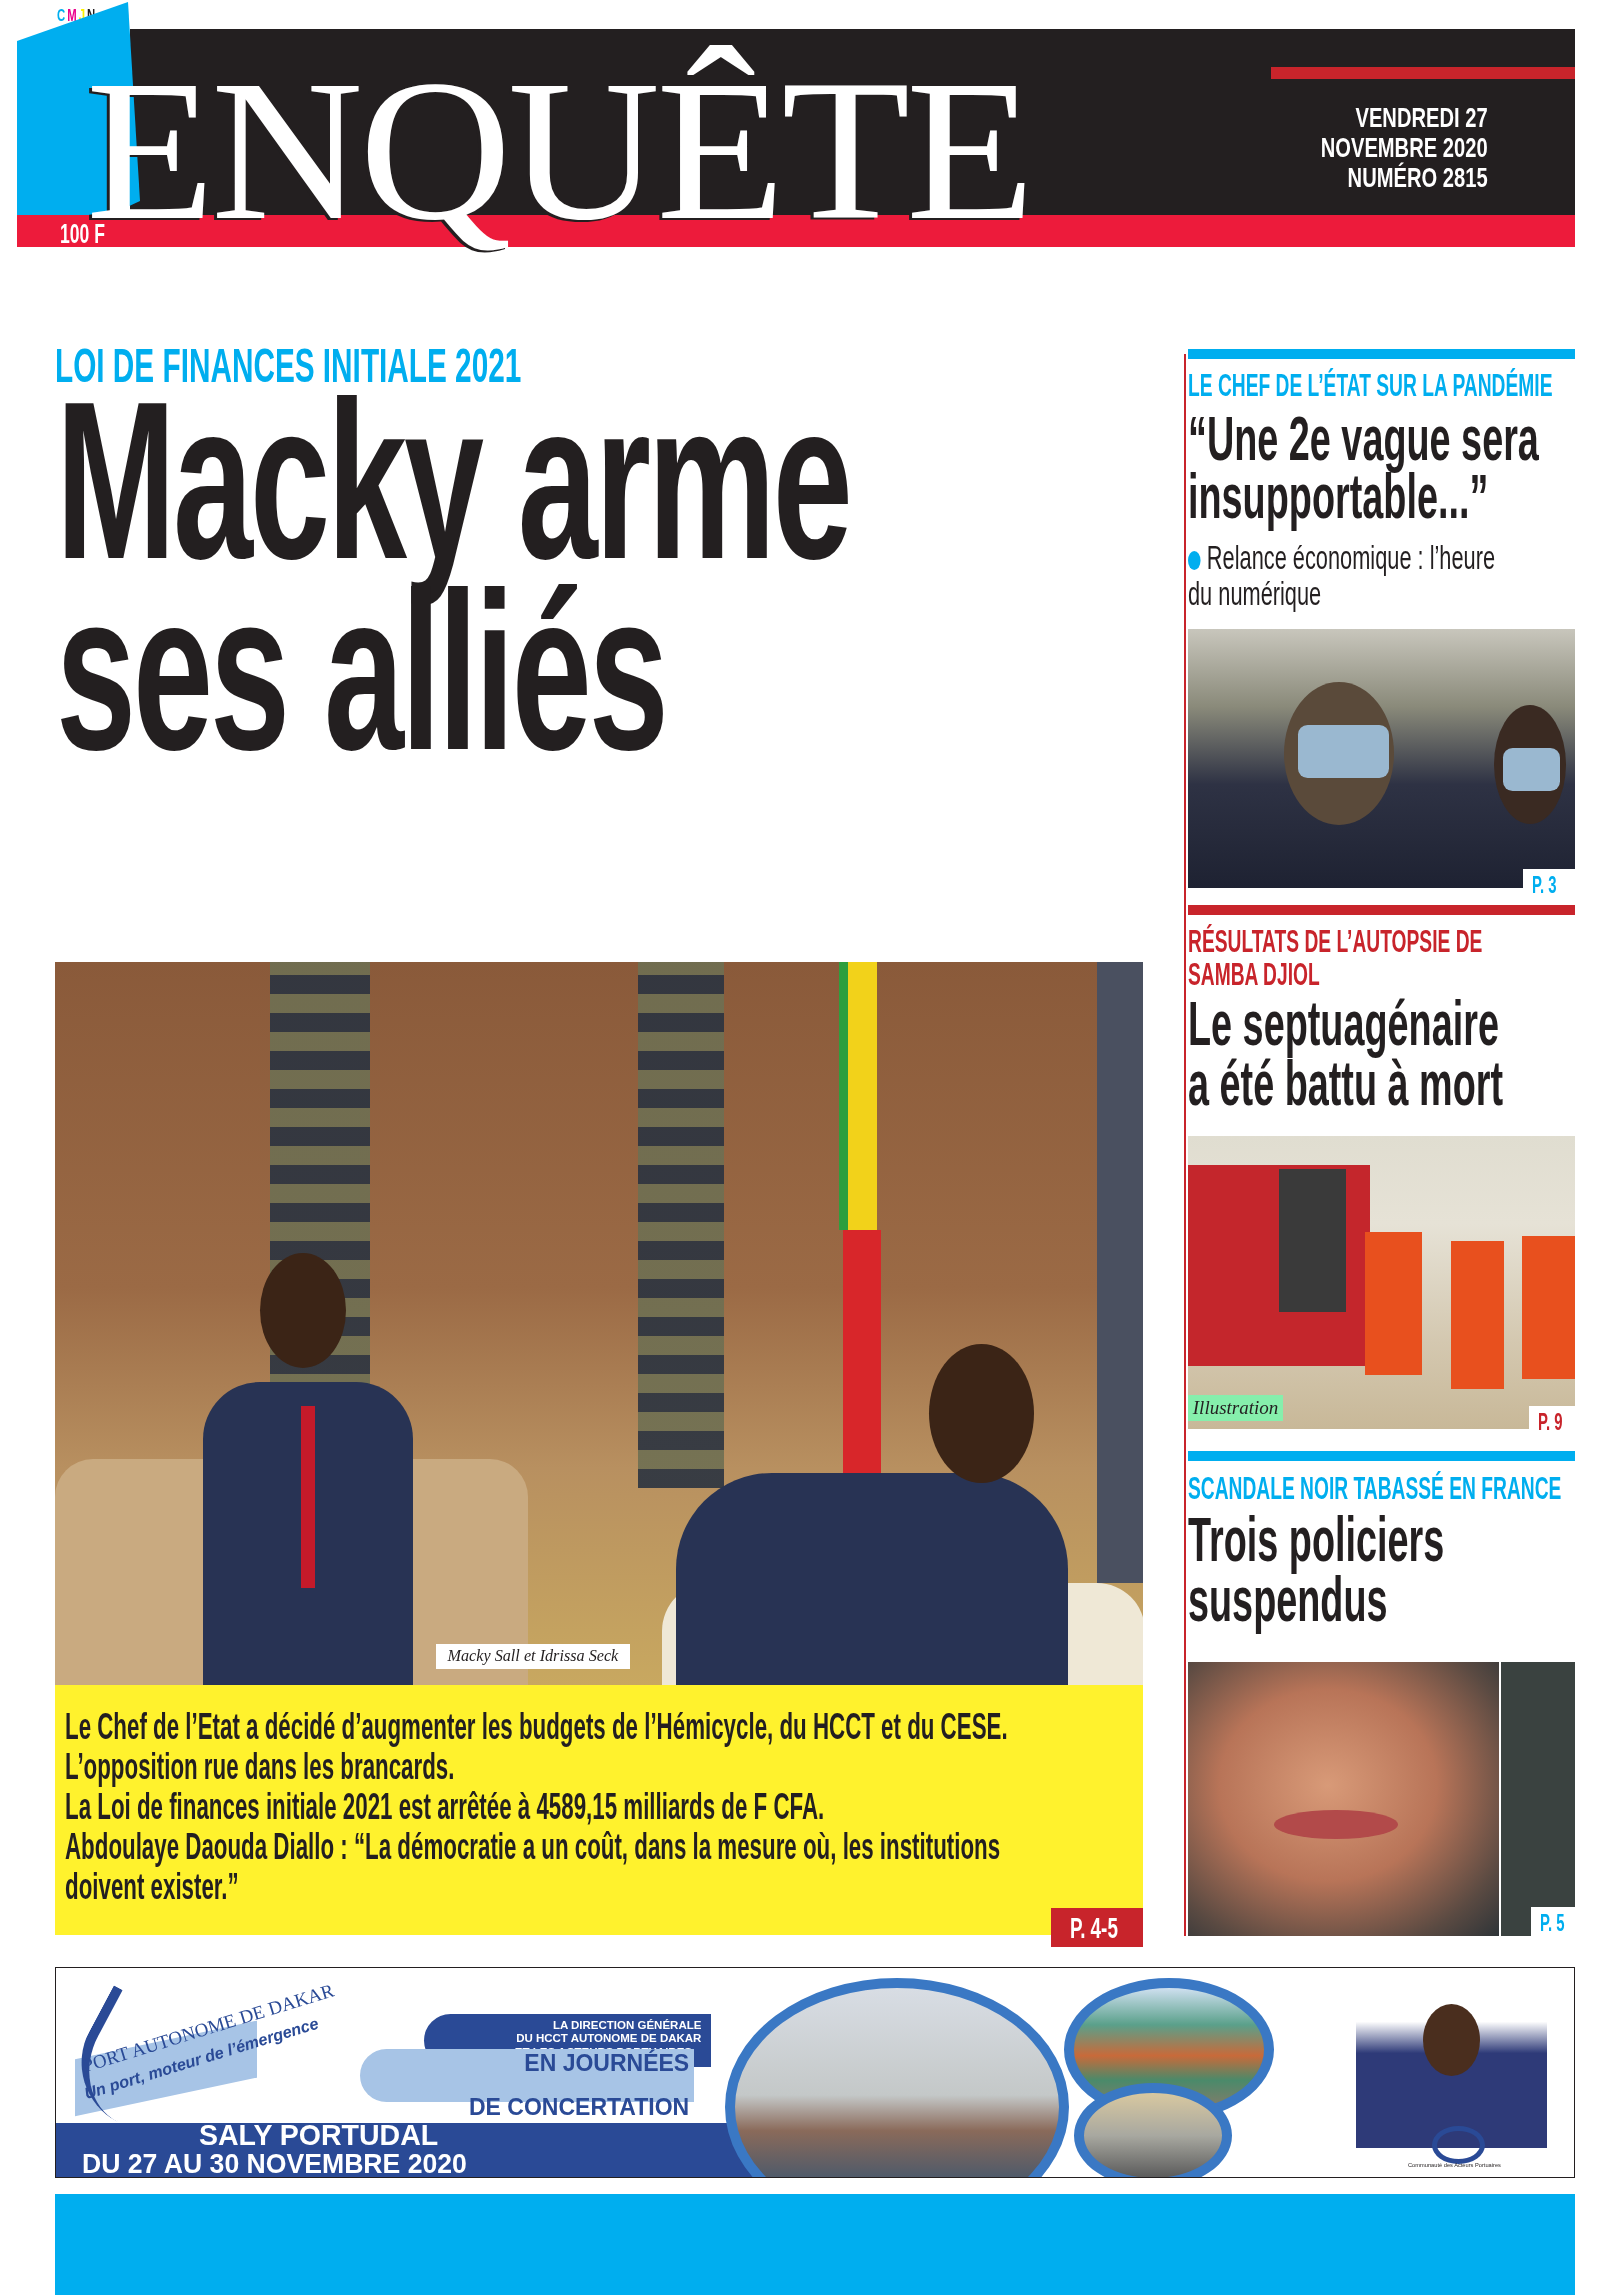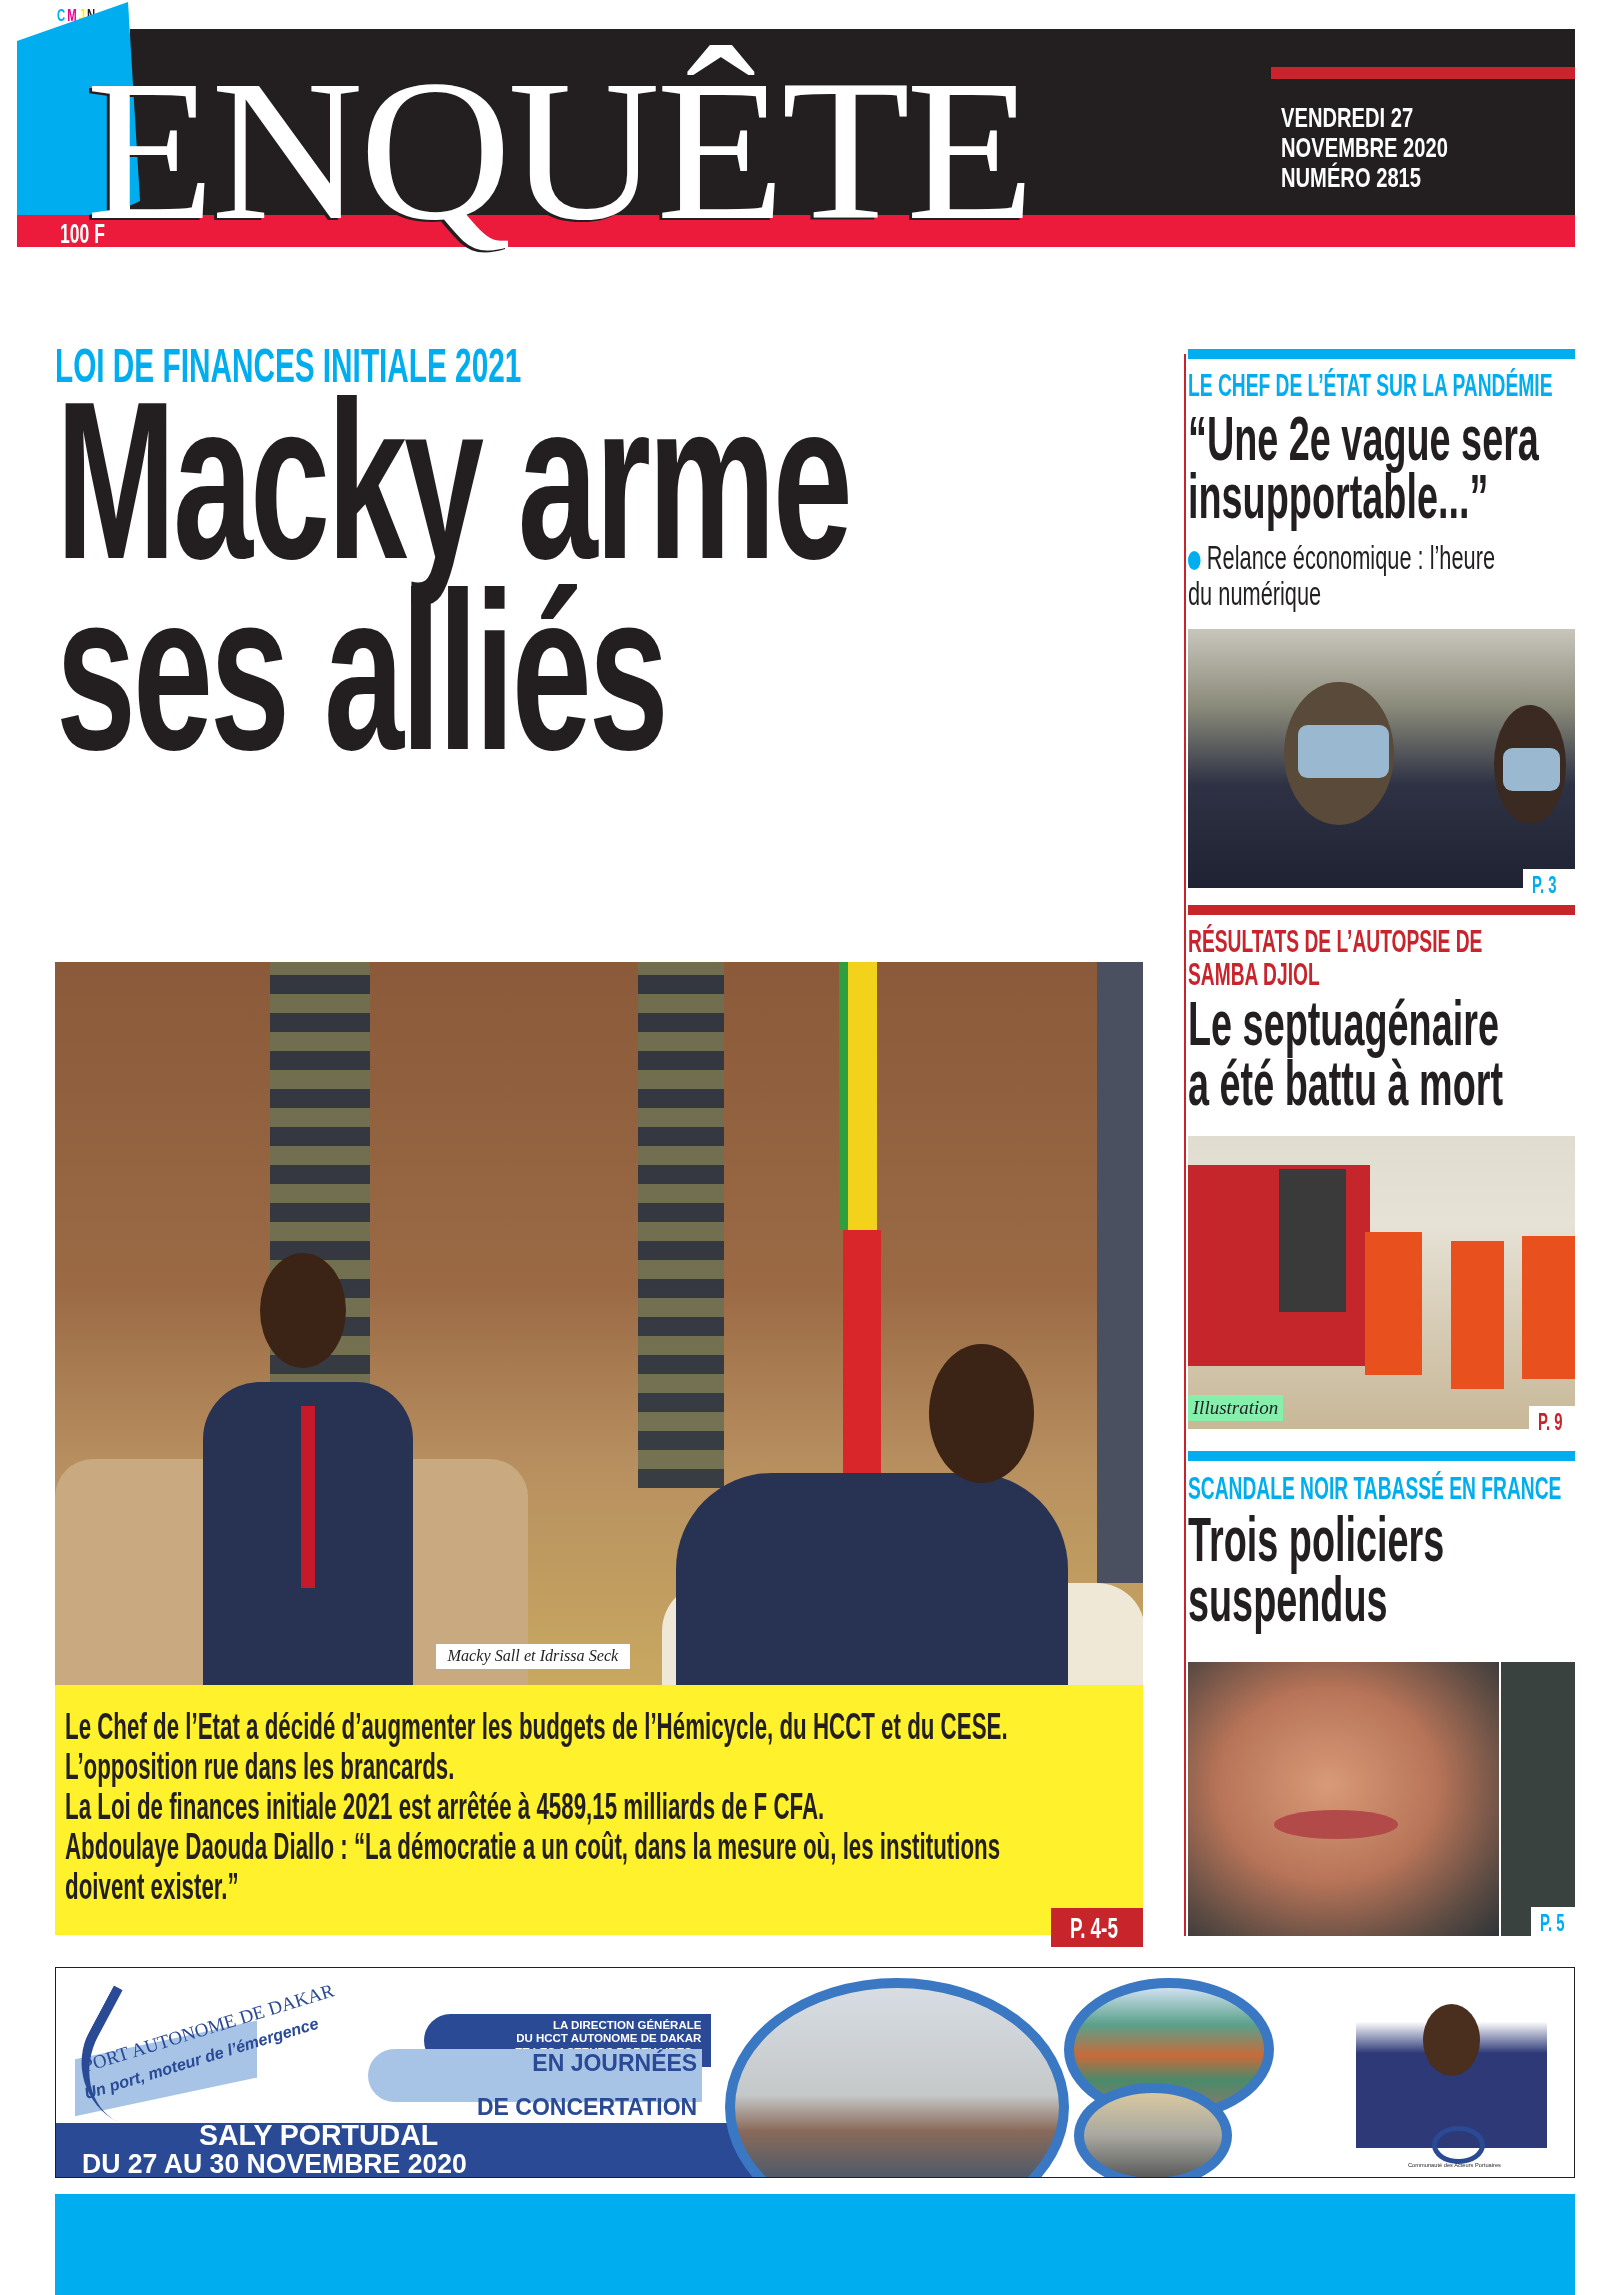--- a/index.html
+++ b/index.html
@@ -20,21 +20,21 @@
 
   
   #mast-black { left: 130px; top: 29px; width: 1445px; height: 186px; background: #231f20; }
   #mast-blue2 { left: 17px; top: 0; width: 124px; height: 215px; background: #00aeef;
                clip-path: polygon(0 41px, 111px 1.9px, 123px 201px, 93px 215px, 0 215px); }
   #mast-red { left: 17px; top: 215px; width: 1558px; height: 32px; background: #ed1b3b; }
   #mast-redbar { left: 1271px; top: 67px; width: 304px; height: 12px; background: #c8242b; }
   #logo { left: 86px; top: 50px; font-family: "Liberation Serif", serif; color: #ffffff; font-size: 201px; line-height: 201px;
           letter-spacing: -3.8px; text-shadow: -2.9px 1.9px 0 #231f20; transform: scaleX(1.05); transform-origin: 0 0; white-space: nowrap; }
   #price { left: 60px; top: 219px; color: #fff; font-size: 27px; font-weight: 700; transform: scaleX(0.65); transform-origin: 0 0; }
-  #dateblock { left: 1281px; top: 103px; width: 287px; color: #ffffff; font-weight: 700; font-size: 28px; line-height: 30px; }
+  #dateblock { left: 1281px; top: 103px; width: 287px; color: #ffffff; font-weight: 700; font-size: 28px; line-height: 30px; text-align: right; }
   #dateblock div { transform: scaleX(0.72); transform-origin: 0 0; white-space: nowrap; }
 
   
   #lead-kicker { left: 55px; top: 342px; color: #00aeef; font-size: 48px; line-height: 48px; transform: scaleX(0.62); }
   #lead-title1 { left: 56px; top: 368px; color: #231f20; font-size: 225px; line-height: 225px; transform: scaleX(0.64); letter-spacing: -4.8px; }
   #lead-title2 { left: 56px; top: 559px; color: #231f20; font-size: 225px; line-height: 225px; transform: scaleX(0.64); letter-spacing: -4.8px; }
 
   
   #main-photo { left: 55px; top: 962px; width: 1088px; height: 723px; overflow: hidden;
      background: linear-gradient(180deg, #8a5a3a 0%, #9b6a45 45%, #b89060 70%, #c8a860 100%); }
@@ -74,21 +74,21 @@
   #ad { left: 55px; top: 1967px; width: 1520px; height: 211px; border: 1.9px solid #231f20; background: #fff; overflow: hidden; }
   #ad-footer { position: absolute; left: 0; top: 155px; width: 765px; height: 55px; background: #2a4a96; }
   #ad-footer .l1, #ad-footer .l2 { position: absolute; color: #fff; font-weight: 700; font-size: 30px; white-space: nowrap; transform: scaleX(0.95); transform-origin: 0 0; }
   #ad-footer .l1 { left: 143px; top: -4.8px; }
   #ad-footer .l2 { left: 26px; top: 25px; font-size: 28px; }
   #ad-logo-swoosh { position: absolute; left: 26px; top: 26px; width: 67px; height: 119px; border-left: 10.5px solid #2a4a96; border-radius: 0 0 0 76px; transform: rotate(28deg); }
   #ad-logo-box { position: absolute; left: 19px; top: 72px; width: 182px; height: 57px; background: #a7c4e6; transform: skewY(-12deg); }
   #ad-logo-t1 { position: absolute; left: 24px; top: 88px; color: #2a4a96; font-family: "Liberation Serif", serif; font-size: 19px; transform: rotate(-17deg); transform-origin: 0 0; white-space: nowrap; }
   #ad-logo-t2 { position: absolute; left: 26px; top: 117px; color: #2a4a96; font-weight: 700; font-style: italic; font-size: 16.2px; transform: rotate(-17deg); transform-origin: 0 0; white-space: nowrap; }
   #ad-pill1 { position: absolute; left: 368px; top: 46px; width: 287px; height: 53px; background: #2a4a96; border-radius: 29px 0 0 29px; }
-  #ad-pill2 { position: absolute; left: 312px; top: 81px; width: 334px; height: 53px; background: #a7c4e6; border-radius: 29px 0 0 29px; }
+  #ad-pill2 { position: absolute; left: 304px; top: 81px; width: 334px; height: 53px; background: #a7c4e6; border-radius: 29px 0 0 29px; }
   #ad-pill1 .t { position: absolute; right: 9.6px; color: #fff; font-weight: 700; font-size: 11.5px; line-height: 15.3px; white-space: nowrap; }
   #ad-pill2 .t { position: absolute; right: 4.8px; top: 1.9px; color: #2a4a96; font-weight: 700; font-size: 23px; line-height: 24px; text-align: right; white-space: nowrap; }
   .ad-circle { position: absolute; border-radius: 50%; border: 10.5px solid #3a78c4; overflow: hidden; }
   #ad-circle-big { left: 669px; top: 9.6px; width: 344px; height: 258px; background: linear-gradient(180deg, #d8dde4 0%, #c4c8c8 45%, #8a6a5a 60%, #4e5a6a 80%, #b0b6bc 100%); }
   #ad-circle-top { left: 1008px; top: 9.6px; width: 210px; height: 143px; background: linear-gradient(180deg, #cfe0f0 0%, #5aa08a 30%, #c86a3a 55%, #4a8a6a 75%, #8a7a6a 100%); }
   #ad-circle-bot { left: 1018px; top: 115px; width: 158px; height: 105px; background: linear-gradient(180deg, #d8c8a0 0%, #a8a8a0 50%, #5a5a5a 100%); }
   #ad-man { position: absolute; left: 1300px; top: 21.5px; width: 191px; height: 158px; background: linear-gradient(180deg, #fff 0%, #fff 20%, #2e3a78 40%, #2e3a78 100%); }
   #ad-man .face { position: absolute; left: 67px; top: 14.3px; width: 57px; height: 72px; border-radius: 50%; background: #4a2e1e; }
   #ad-emblem { position: absolute; left: 1376px; top: 158px; width: 53px; height: 38px; border-radius: 50%; border: 5.7px solid #2a4a96; }
   #ad-emblem-t { position: absolute; left: 1352px; top: 194px; font-size: 5.7px; color: #231f20; white-space: nowrap; }

